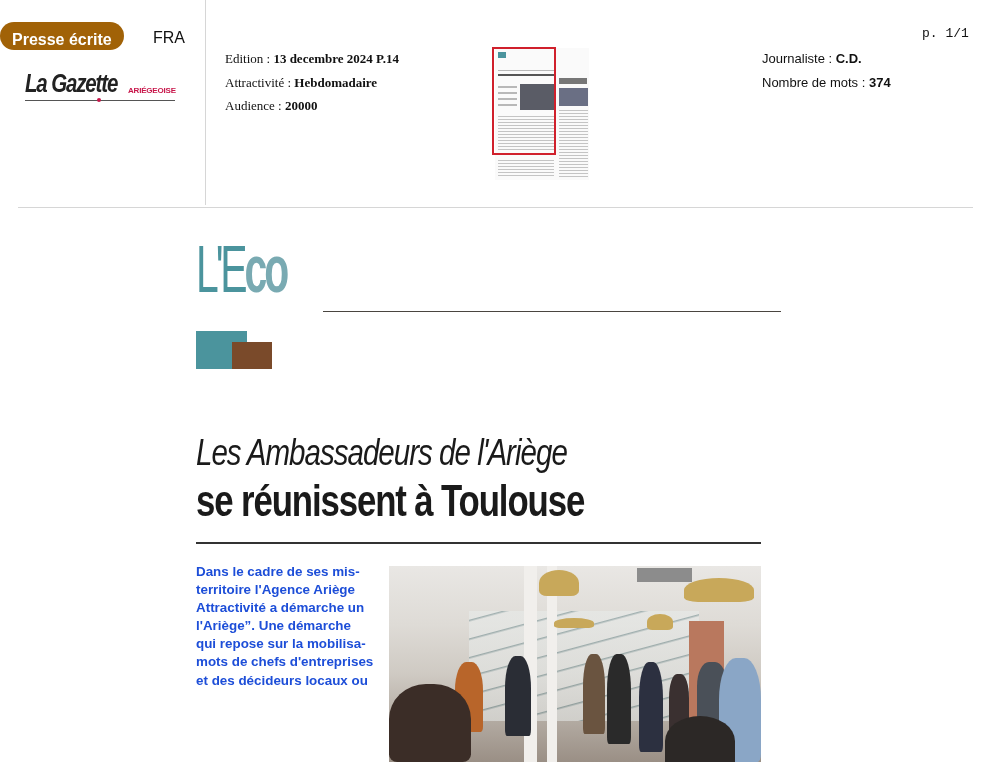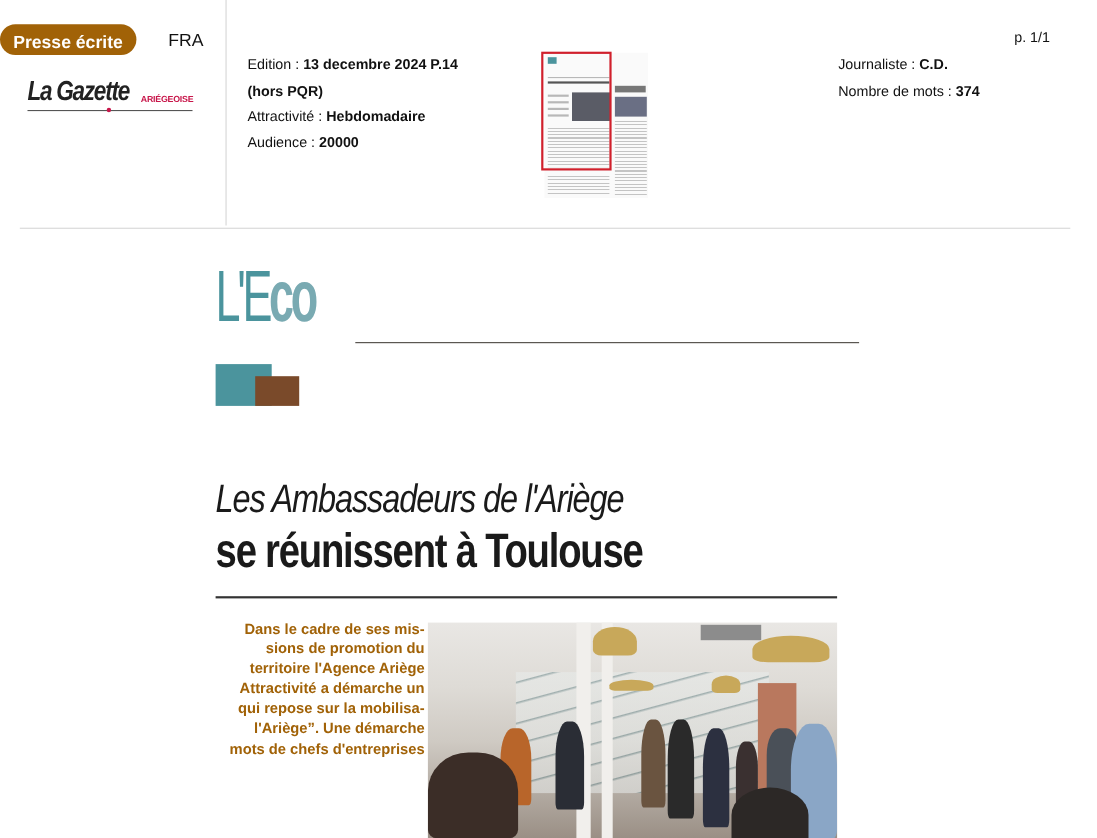--- a/index.html
+++ b/index.html
@@ -22,35 +22,35 @@
   .logo .sub {
     position: absolute; left: 103px; top: 18px;
     font: bold 8px/10px "Liberation Sans", sans-serif; color: #c8164a; letter-spacing: -0.2px;
   }
   .logo .rule { position: absolute; left: 0; top: 32px; width: 150px; height: 1px; background: #555; }
   .logo .dot { position: absolute; left: 72px; top: 30px; width: 4px; height: 4px; border-radius: 2px; background: #c8164a; }
 
   .vsep { position: absolute; left: 205px; top: 0; width: 1px; height: 205px; background: #d6d6d6; }
   .hsep { position: absolute; left: 18px; top: 207px; width: 955px; height: 1px; background: #d6d6d6; }
 
-  .meta { position: absolute; left: 225px; top: 47px; font-size: 13px; line-height: 23.7px; color: #111; }
+  .meta { position: absolute; left: 225px; top: 47px; font-size: 13px; line-height: 23.7px; color: #111; font-family: Liberation Serif, serif; }
   .meta b { font-weight: bold; }
   .meta .row { white-space: nowrap; }
 
   .thumb {
     position: absolute; left: 491px; top: 46px; width: 100px; height: 136px; background: #fff;
   }
   .thumb .page { position: absolute; left: 4px; top: 2px; width: 94px; height: 132px; background: #fafafa; }
   .thumb .frame { position: absolute; left: 1px; top: 1px; width: 64px; height: 108px; border: 2px solid #d0202c; }
   .thumb .line { position: absolute; height: 2px; background: #b8b8b8; }
   .thumb .img { position: absolute; background: #5a5c66; }
   .thumb .teal { position: absolute; background: #4b949d; }
 
   .right-meta { position: absolute; left: 762px; top: 47px; font-size: 13px; line-height: 24px; }
-  .pagenum { position: absolute; left: 922px; top: 26px; font-size: 13px; }
+  .pagenum { position: absolute; left: 922px; top: 26px; font-size: 13px; font-family: Liberation Mono, monospace; }
 
   
   .rubric {
     position: absolute; left: 196px; top: 234px;
     font: 66px/70px "Liberation Sans", sans-serif; letter-spacing: -5px;
     transform: scaleX(0.62); transform-origin: left top; color: #4b949d;
   }
   .rubric .co { color: #79aab2; font-weight: bold; }
   .rubric-rule { position: absolute; left: 323px; top: 311px; width: 458px; height: 1px; background: #4a4540; }
   .sq-teal { position: absolute; left: 196px; top: 331px; width: 51px; height: 38px; background: #4b949d; }
@@ -63,21 +63,21 @@
   }
   .title2 {
     position: absolute; left: 196px; top: 476px;
     font: bold 44px/50px "Liberation Sans", sans-serif; letter-spacing: -1.4px;
     transform: scaleX(0.79); transform-origin: left top; color: #1a1a1a;
   }
   .title-rule { position: absolute; left: 196px; top: 542px; width: 565px; height: 2px; background: #333; }
 
   .lead {
     position: absolute; left: 196px; top: 563px; width: 190px;
-    font: bold 13.4px/18.1px "Liberation Sans", sans-serif; color: #a16207; text-align: right;
+    font: bold 13.4px/18.1px "Liberation Sans", sans-serif; color: #1d4ed8;
   }
   .lead .ln { display: block; white-space: nowrap; }
 
   .photo {
     position: absolute; left: 389px; top: 566px; width: 372px; height: 196px; overflow: hidden;
     background: linear-gradient(180deg, #e9e7e4 0%, #dedbd6 30%, #cfcac3 55%, #9a8f85 100%);
   }
   .photo .wall { position: absolute; left: 80px; top: 45px; width: 230px; height: 110px;
     background: repeating-linear-gradient(165deg, #e8eceb 0 8px, #6e8c90 9px, #e8eceb 11px 18px); opacity: .55; }
   .photo .pillar { position: absolute; top: 0; width: 13px; height: 196px; background: #f1efec; }
@@ -98,23 +98,20 @@
   <span class="rule"></span>
   <span class="dot"></span>
 </div>
 
 <div class="vsep"></div>
 <div class="hsep"></div>
 
 <div class="meta">
   <div class="row">
     <span>Edition : </span><b>13 decembre 2024 P.14</b>
-  </div>
-  <div class="row">
-    <b>(hors PQR)</b>
   </div>
   <div class="row">
     <span>Attractivité : </span><b>Hebdomadaire</b>
   </div>
   <div class="row">
     <span>Audience : </span><b>20000</b>
   </div>
 </div>
 
 <div class="thumb">
@@ -151,26 +148,26 @@
 <div class="rubric-rule"></div>
 <div class="sq-teal"></div>
 <div class="sq-brown"></div>
 
 <div class="title1">Les Ambassadeurs de l'Ariège</div>
 <div class="title2">se réunissent à Toulouse</div>
 <div class="title-rule"></div>
 
 <div class="lead">
   <span class="ln">Dans le cadre de ses mis-</span>
-  <span class="ln">sions de promotion du</span>
   <span class="ln">territoire l'Agence Ariège</span>
   <span class="ln">Attractivité a démarche un</span>
+  <span class="ln">l'Ariège”. Une démarche</span>
   <span class="ln">qui repose sur la mobilisa-</span>
-  <span class="ln">l'Ariège”. Une démarche</span>
   <span class="ln">mots de chefs d'entreprises</span>
+  <span class="ln">et des décideurs locaux ou</span>
 </div>
 
 <div class="photo" title="Ambassadors gathered at a reception in a Toulouse restaurant">
   <div class="wall"></div>
   <div class="vent"></div>
   <div class="brick"></div>
   <div class="pillar" style="left:135px;"></div>
   <div class="pillar" style="left:158px;width:10px;"></div>
   <div class="lamp" style="left:150px;top:4px;width:40px;height:26px;"></div>
   <div class="lamp" style="left:165px;top:52px;width:40px;height:10px;"></div>

